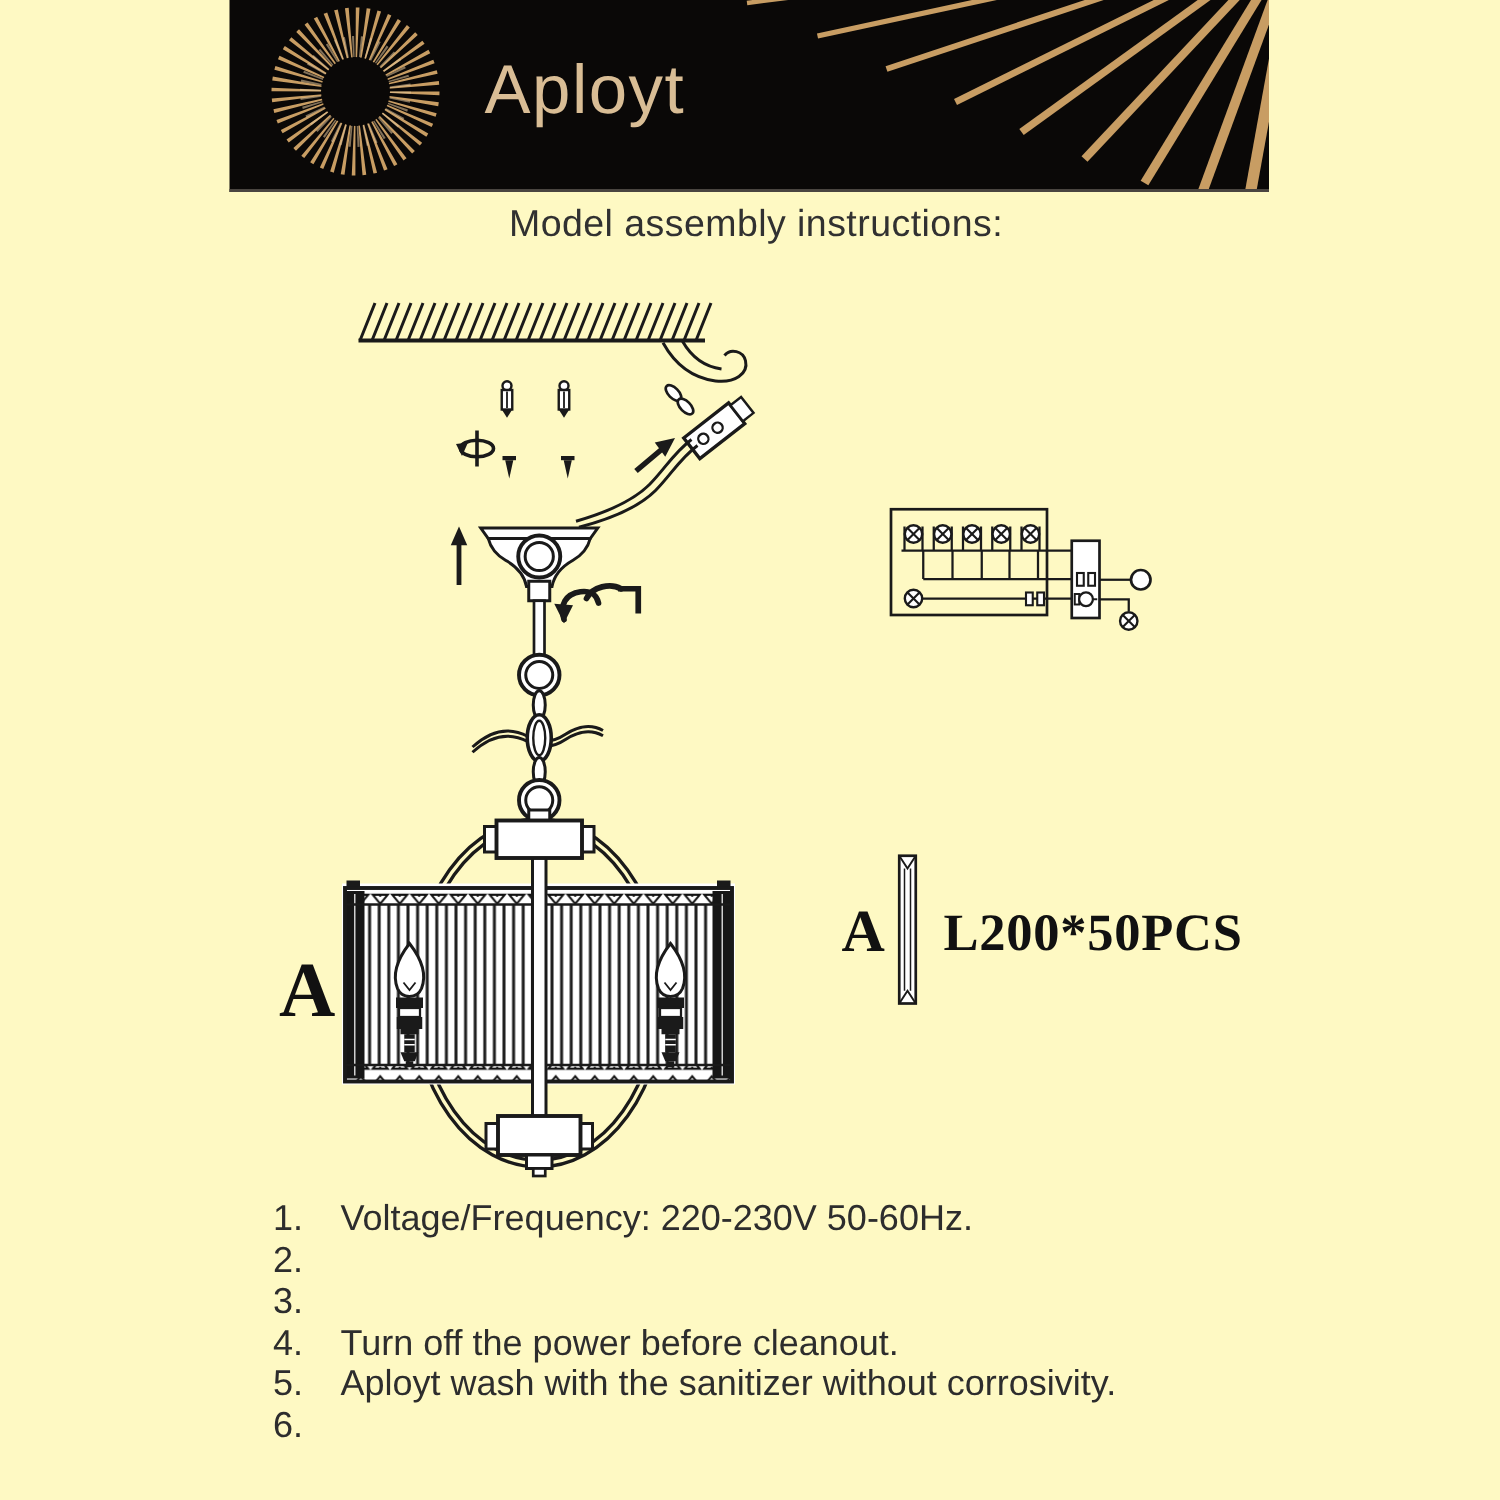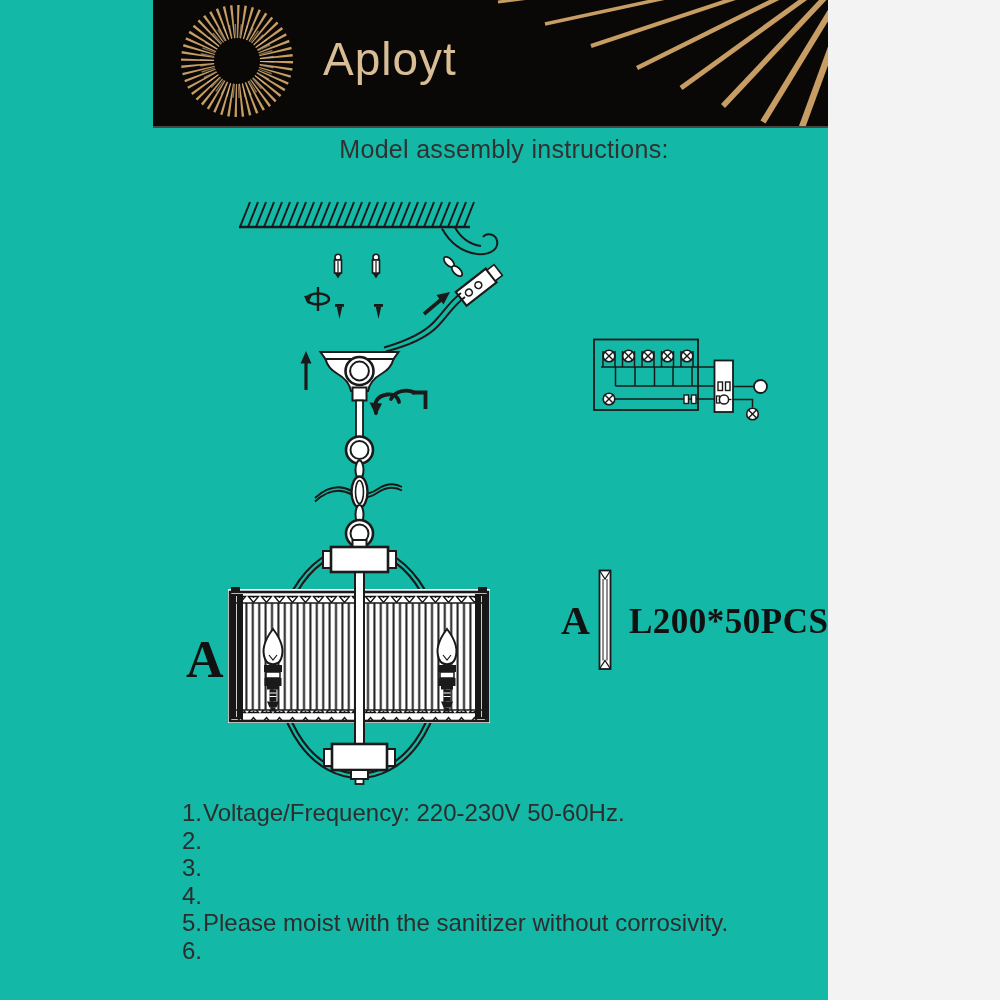--- a/index.html
+++ b/index.html
@@ -1,16 +1,16 @@
 <!DOCTYPE html>
 <html><head>
 <meta charset="utf-8">
 <style>
   html,body{margin:0;padding:0;background:#f3f3f3;}
-  #page{position:relative;width:828px;height:1000px;background:#14b8a6;overflow:hidden;
+  #page{position:relative;width:1000px;height:1000px;background:#fef9c3;overflow:hidden;
         font-family:"Liberation Sans",sans-serif;}
   
   #banner{position:absolute;left:153px;top:0;width:693px;height:126px;background:#0a0807;
           overflow:hidden;border-bottom:2px solid #4a4540;}
   #banner svg{position:absolute;left:0;top:0;overflow:visible;}
   #brand{position:absolute;left:170px;top:32px;font-size:46px;letter-spacing:1px;
          color:#d9bd95;font-family:"Liberation Sans",sans-serif;font-weight:400;}
   
   .title-line{position:absolute;left:4px;width:1000px;text-align:center;color:#313131;}
   #title1{top:135px;font-size:25px;letter-spacing:.3px;}
@@ -19,21 +19,21 @@
   #diagram{position:absolute;left:150px;top:188px;}
   #diagram *{vector-effect:none;}
   .ln{stroke:#1a1a1a;fill:none;}
   .fl{fill:#1a1a1a;stroke:none;}
   .wh{fill:#ffffff;stroke:#1a1a1a;}
   text.serif{font-family:"Liberation Serif",serif;fill:#111;}
   
   #instructions{position:absolute;left:150px;top:799px;width:720px;}
   .inst-row{display:flex;font-size:24px;color:#2d2d2d;line-height:27.5px;}
   .inst-num{width:52px;text-align:right;flex:none;}
-  .inst-text{margin-left:1px;text-align:center;}
+  .inst-text{margin-left:25px;text-align:center;}
 </style>
 </head>
 <body>
 
 <div id="page">
 
   <div id="banner">
     <svg width="693" height="126">
 
       <g>
@@ -272,23 +272,24 @@
       <span class="inst-text">Voltage/Frequency: 220-230V 50-60Hz.</span>
     </div>
     <div class="inst-row">
       <span class="inst-num">2.</span>
     </div>
     <div class="inst-row">
       <span class="inst-num">3.</span>
     </div>
     <div class="inst-row">
       <span class="inst-num">4.</span>
+      <span class="inst-text">Turn off the power before cleanout.</span>
     </div>
     <div class="inst-row">
       <span class="inst-num">5.</span>
-      <span class="inst-text">Please moist with the sanitizer without corrosivity.</span>
+      <span class="inst-text">Aployt wash with the sanitizer without corrosivity.</span>
     </div>
     <div class="inst-row">
       <span class="inst-num">6.</span>
     </div>
   </div>
 
 </div>
 
 </body></html>

